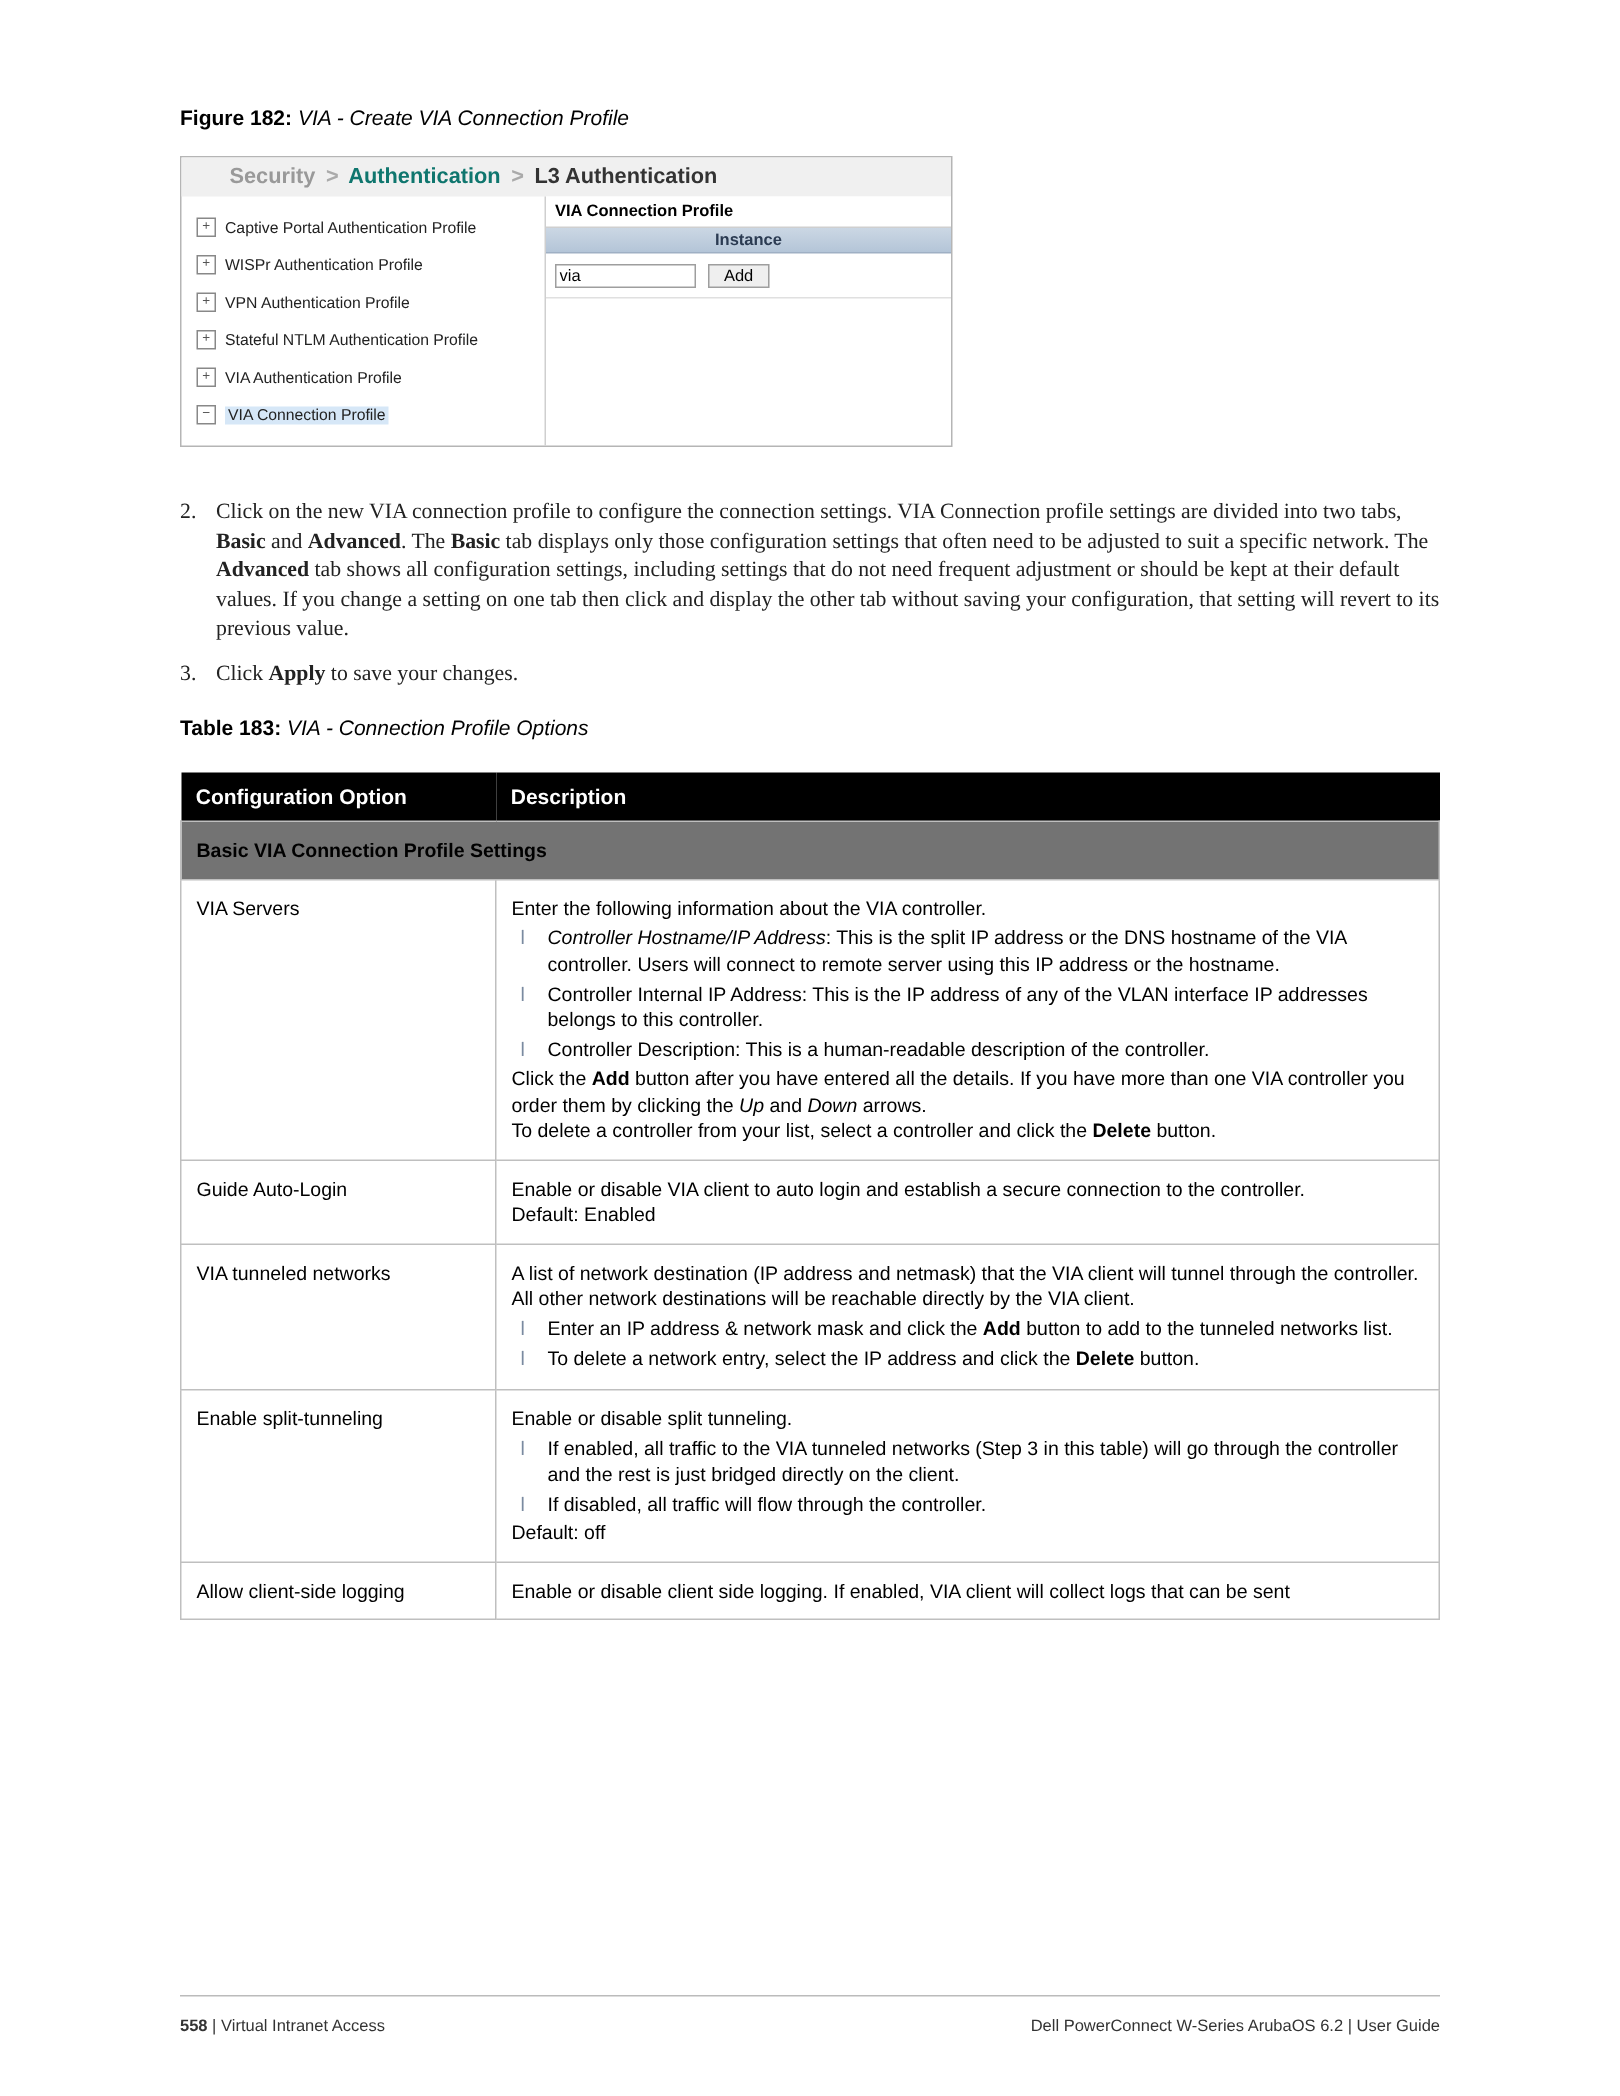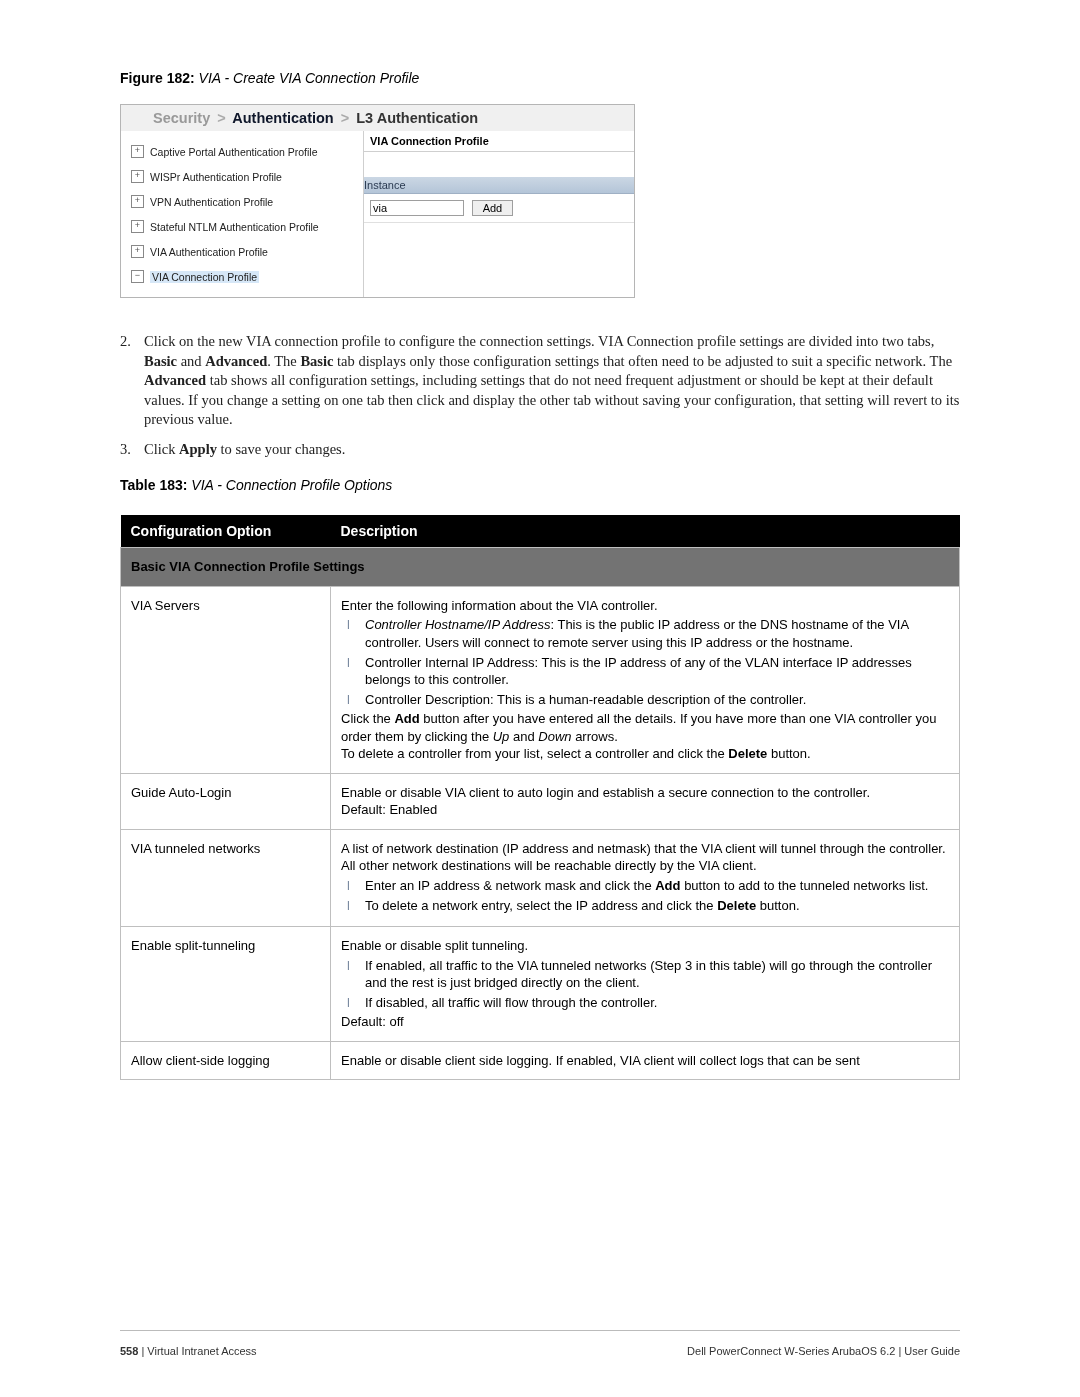--- a/index.html
+++ b/index.html
@@ -33,21 +33,21 @@
   }
   .shot-header {
     background: #f0f0f0;
     padding: 5px 8px 5px 8px;
     font-size: 14.5px;
     color: #999;
     font-weight: bold;
     font-family: Verdana, Arial, sans-serif;
   }
   .shot-header .crumb1 { color: #999; margin-left: 24px; }
-  .shot-header .crumb2 { color: #0f172a; }
+  .shot-header .crumb2 { color: #0f766e; }
   .shot-header .crumb3 { color: #333; }
   .shot-header .sep { color: #aaa; padding: 0 3px; }
   .tabs-row {
     display: flex;
     background: #e8e8e8;
     border-top: 1px solid #d0d0d0;
     border-bottom: 1px solid #bfbfbf;
     font-size: 11px;
     color: #6b6b6b;
   }
@@ -97,27 +97,26 @@
   }
   .profile-header {
     background: #fff;
     border-bottom: 1px solid #cfcfcf;
     font-weight: bold;
     font-size: 11px;
     padding: 4px 6px;
   }
   .instance-header {
     background: linear-gradient(#cbd7e4, #b4c5d8);
-    text-align: left;
-    font-size: 11px;
-    font-weight: normal;
+    text-align: center;
+    font-size: 11px;
+    font-weight: bold;
     color: #2b3b52;
     padding: 2px 0;
     border-bottom: 1px solid #9fb0c4;
-    margin-top: 25px;
   }
   .instance-row {
     padding: 6px 6px;
     border-bottom: 1px solid #e0e0e0;
   }
   .instance-row input[type=text] {
     width: 88px;
     font-size: 11px;
     padding: 1px 2px;
     border: 1px solid #9e9e9e;
@@ -287,21 +286,21 @@
     </tr>
     <tr class="section-row">
       <td colspan="2">Basic VIA Connection Profile Settings</td>
     </tr>
     <tr>
       <td>VIA Servers</td>
       <td>
         <div>Enter the following information about the VIA controller.</div>
         <div class="bul">
               <div class="mark">l</div>
-              <div class="btext"><span class="ital">Controller Hostname/IP Address</span><span>: This is the public IP address or the DNS hostname of the VIA controller. Users will connect to remote server using this IP address or the hostname.</span></div>
+              <div class="btext"><span class="ital">Controller Hostname/IP Address</span><span>: This is the split IP address or the DNS hostname of the VIA controller. Users will connect to remote server using this IP address or the hostname.</span></div>
             </div>
         <div class="bul">
               <div class="mark">l</div>
               <div class="btext">Controller Internal IP Address: This is the IP address of any of the VLAN interface IP addresses belongs to this controller.</div>
             </div>
         <div class="bul">
               <div class="mark">l</div>
               <div class="btext">Controller Description: This is a human-readable description of the controller.</div>
             </div>
         <div><span>Click the </span><span class="bold">Add</span><span> button after you have entered all the details. If you have more than one VIA controller you order them by clicking the </span><span class="ital">Up</span><span> and </span><span class="ital">Down</span><span> arrows.</span></div>

